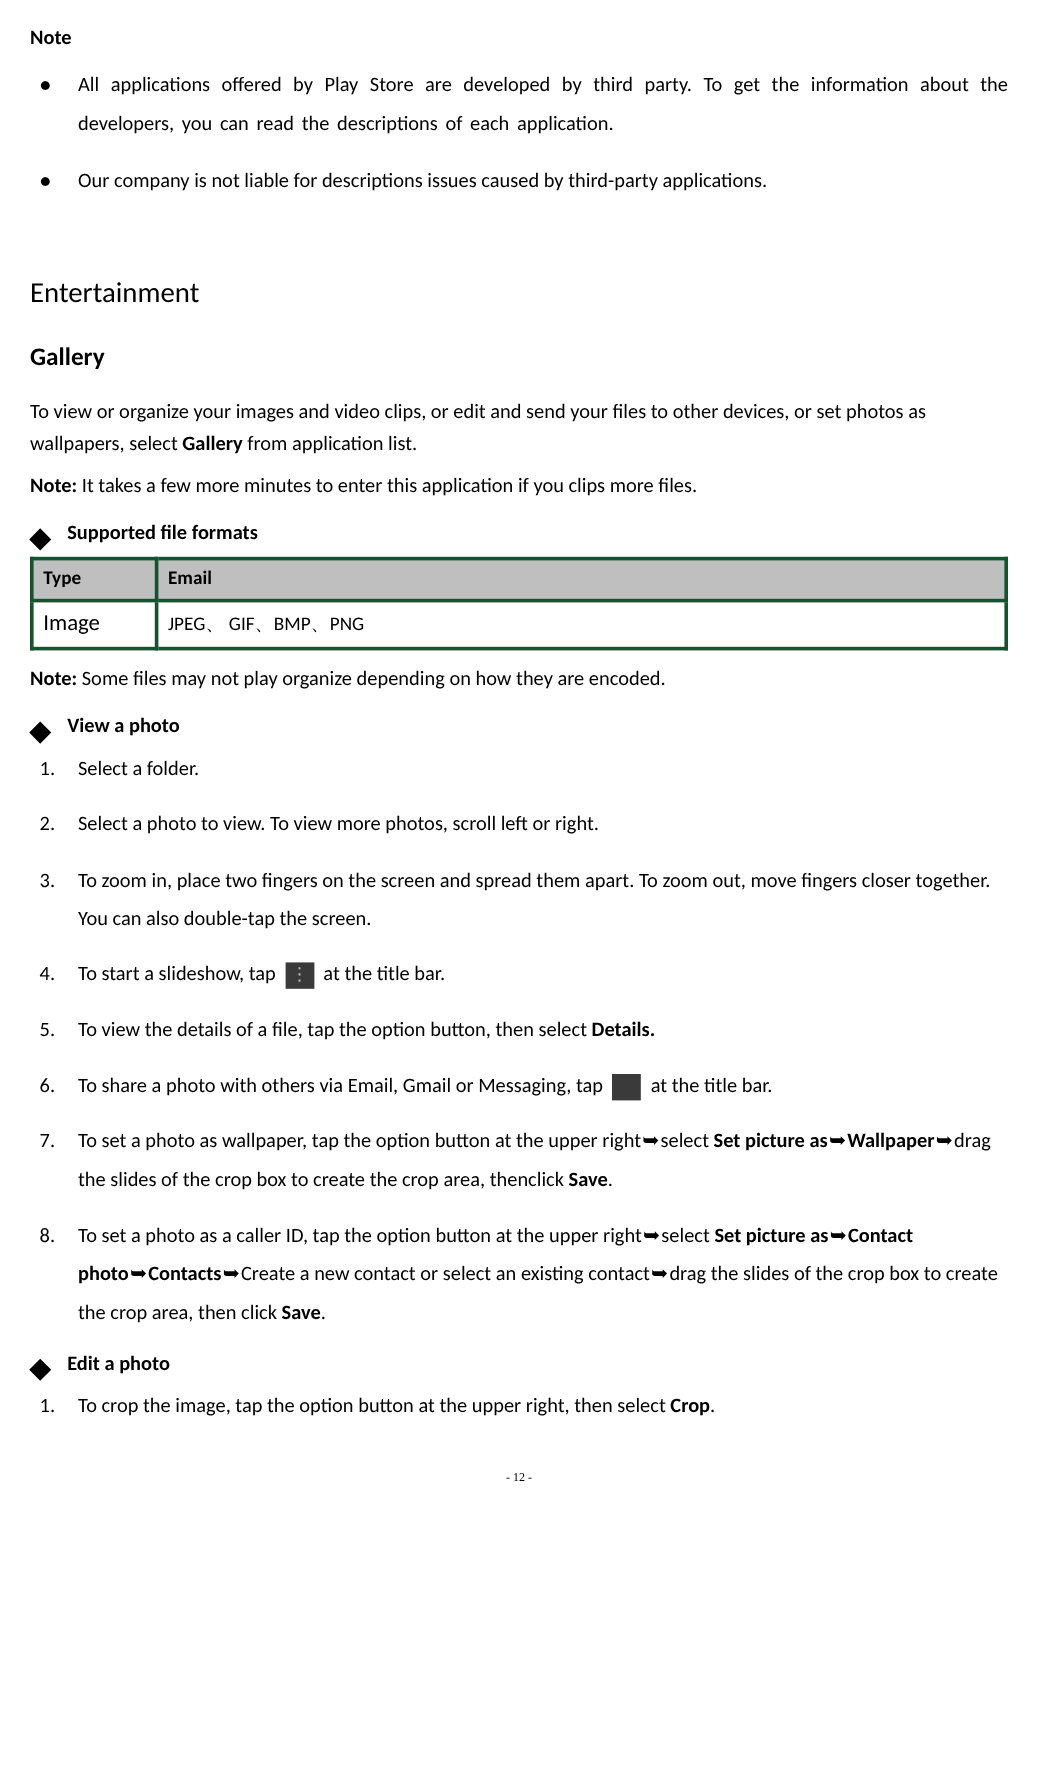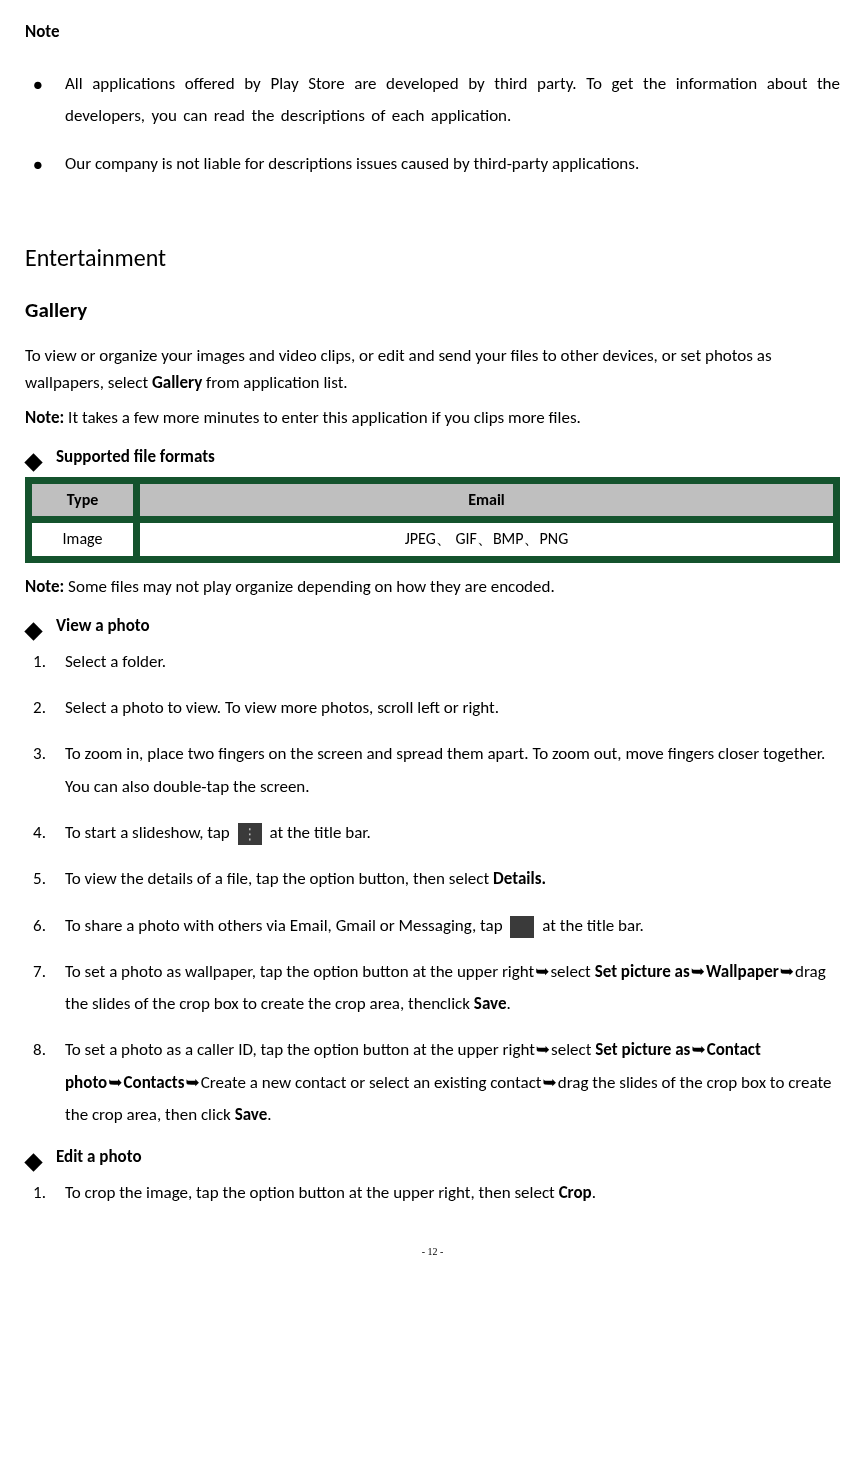--- a/index.html
+++ b/index.html
@@ -8,21 +8,21 @@
     margin: 0;
     padding: 20px 25px 20px 25px;
     background: #fff;
     color: #000;
     font-size: 17px;
     line-height: 1.4;
     box-sizing: border-box;
   }
   .note-title {
     font-weight: bold;
-    margin-bottom: 24px;
+    margin-bottom: 11px;
   }
   ul.bullet-list {
     list-style: none;
     padding-left: 8px;
     margin: 0 0 40px 0;
   }
   ul.bullet-list li {
     position: relative;
     padding-left: 32px;
     margin-bottom: 16px;
@@ -69,32 +69,32 @@
     transform: rotate(45deg);
     margin-right: 16px;
     margin-left: 2px;
   }
   table.fmt {
     border-collapse: collapse;
     width: 100%;
     margin: 2px 0 10px 0;
   }
   table.fmt td, table.fmt th {
-    border: 7px solid #14532d;
+    border: 3px solid #14532d;
     padding: 5px 8px;
-    text-align: center;
+    text-align: left;
     font-size: 16px;
   }
   table.fmt th {
     background: #bfbfbf;
     font-weight: bold;
   }
   table.fmt td.col-type {
     width: 85px;
-    font-size: 16px;
+    font-size: 19px;
   }
   ol.numlist {
     padding-left: 8px;
     margin: 8px 0;
     list-style: none;
     counter-reset: num;
   }
   ol.numlist > li {
     counter-increment: num;
     position: relative;

